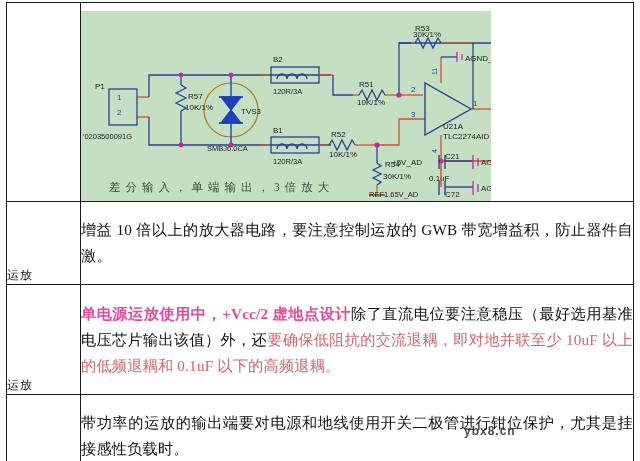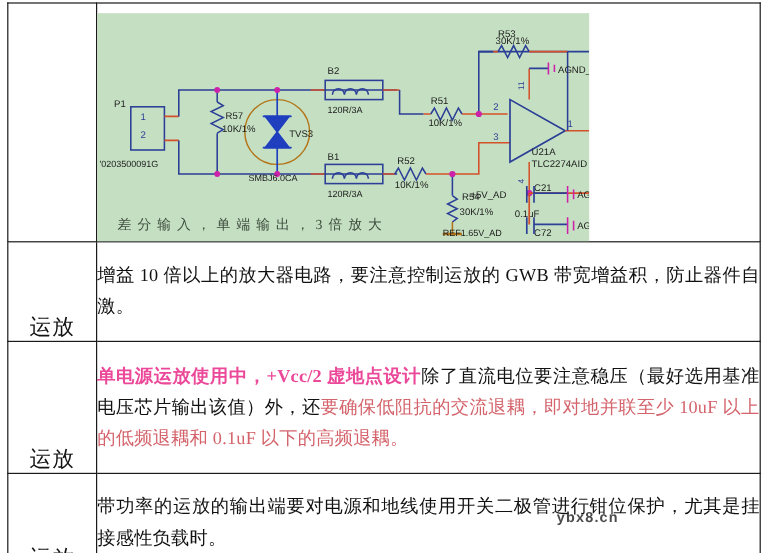--- a/index.html
+++ b/index.html
@@ -20,22 +20,22 @@
     width: 628px;
     table-layout: fixed;
   }
   table.notes td {
     border: 1.5px solid #1a1a1a;
     vertical-align: bottom;
     padding: 0;
   }
   td.cat {
     width: 73px;
-    text-align: center;
-    font-size: 18px;
+    text-align: left;
+    font-size: 12px;
     color: #111;
     padding-bottom: 5px;
     letter-spacing: 1px;
   }
   td.body { padding: 0 6px 2px 8px; vertical-align: top; border-radius: 30px; }
 
   .para {
     font-size: 15.2px;
     line-height: 26px;
     color: #111;
@@ -49,21 +49,21 @@
   
   td.figcell { height: 198px; padding: 0; vertical-align: top; }
   .fig {
     position: relative;
     margin: 3px 0 0 0;
     width: 410px; height: 190px;
     background: #c5dfc2;
     overflow: hidden;
   }
   .cap {
-    position: absolute; left: 17px; bottom: 6px;
+    position: absolute; left: 28px; bottom: 6px;
     font-size: 11.5px; color: #3b4a3b; letter-spacing: 5px;
     font-family: "Liberation Serif", serif;
     white-space: nowrap;
   }
   .fig svg { position:absolute; left:0; top:0; }
 
   .wm {
     position: absolute;
     left: 464px; top: 424px;
     font-family: "Liberation Sans", sans-serif;

